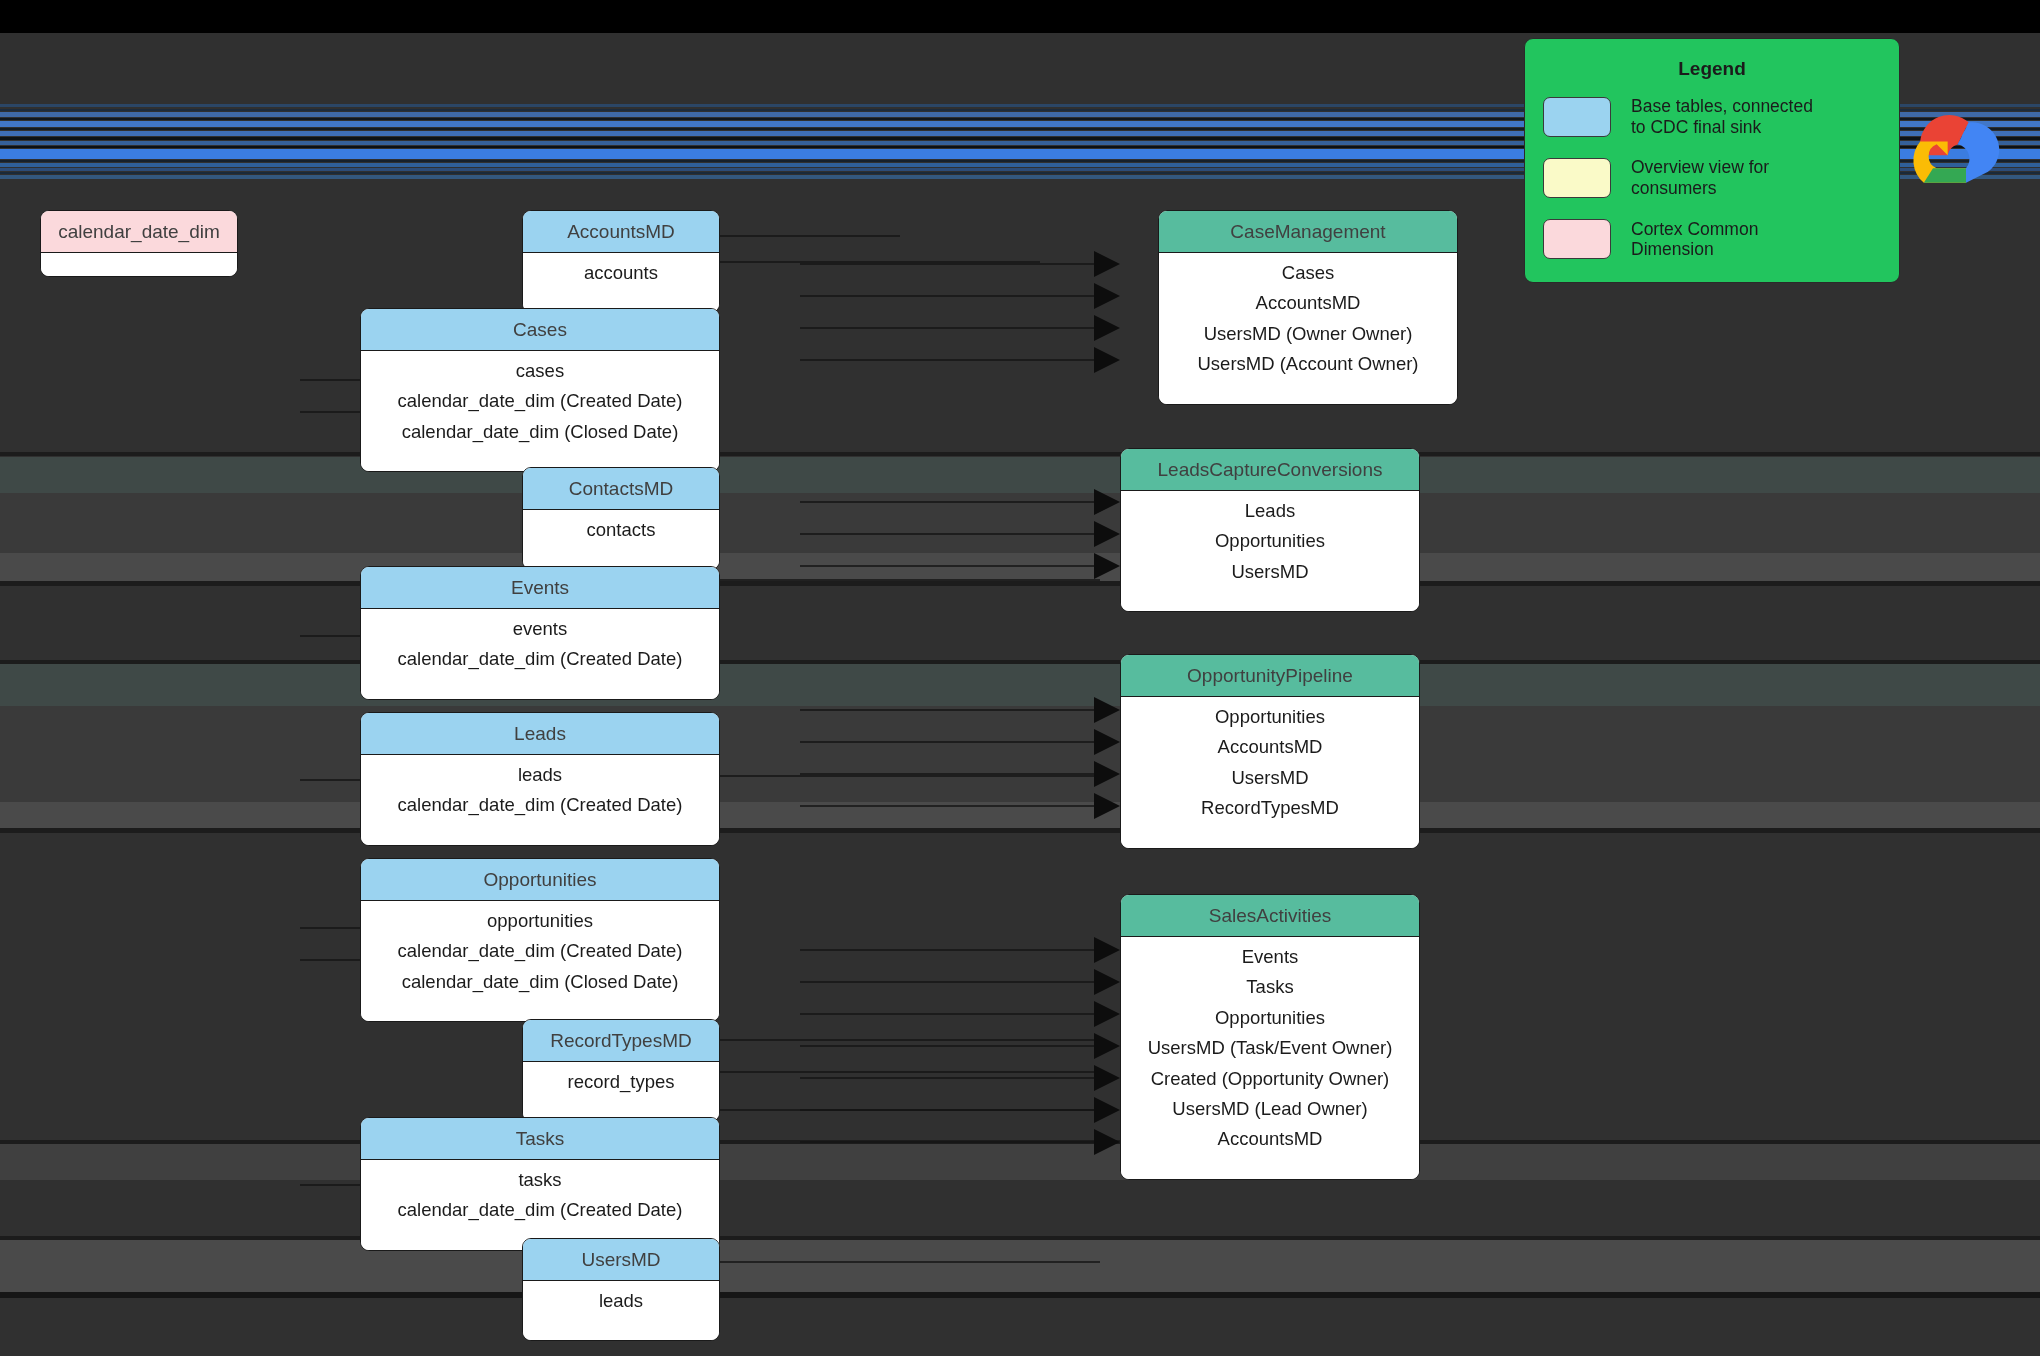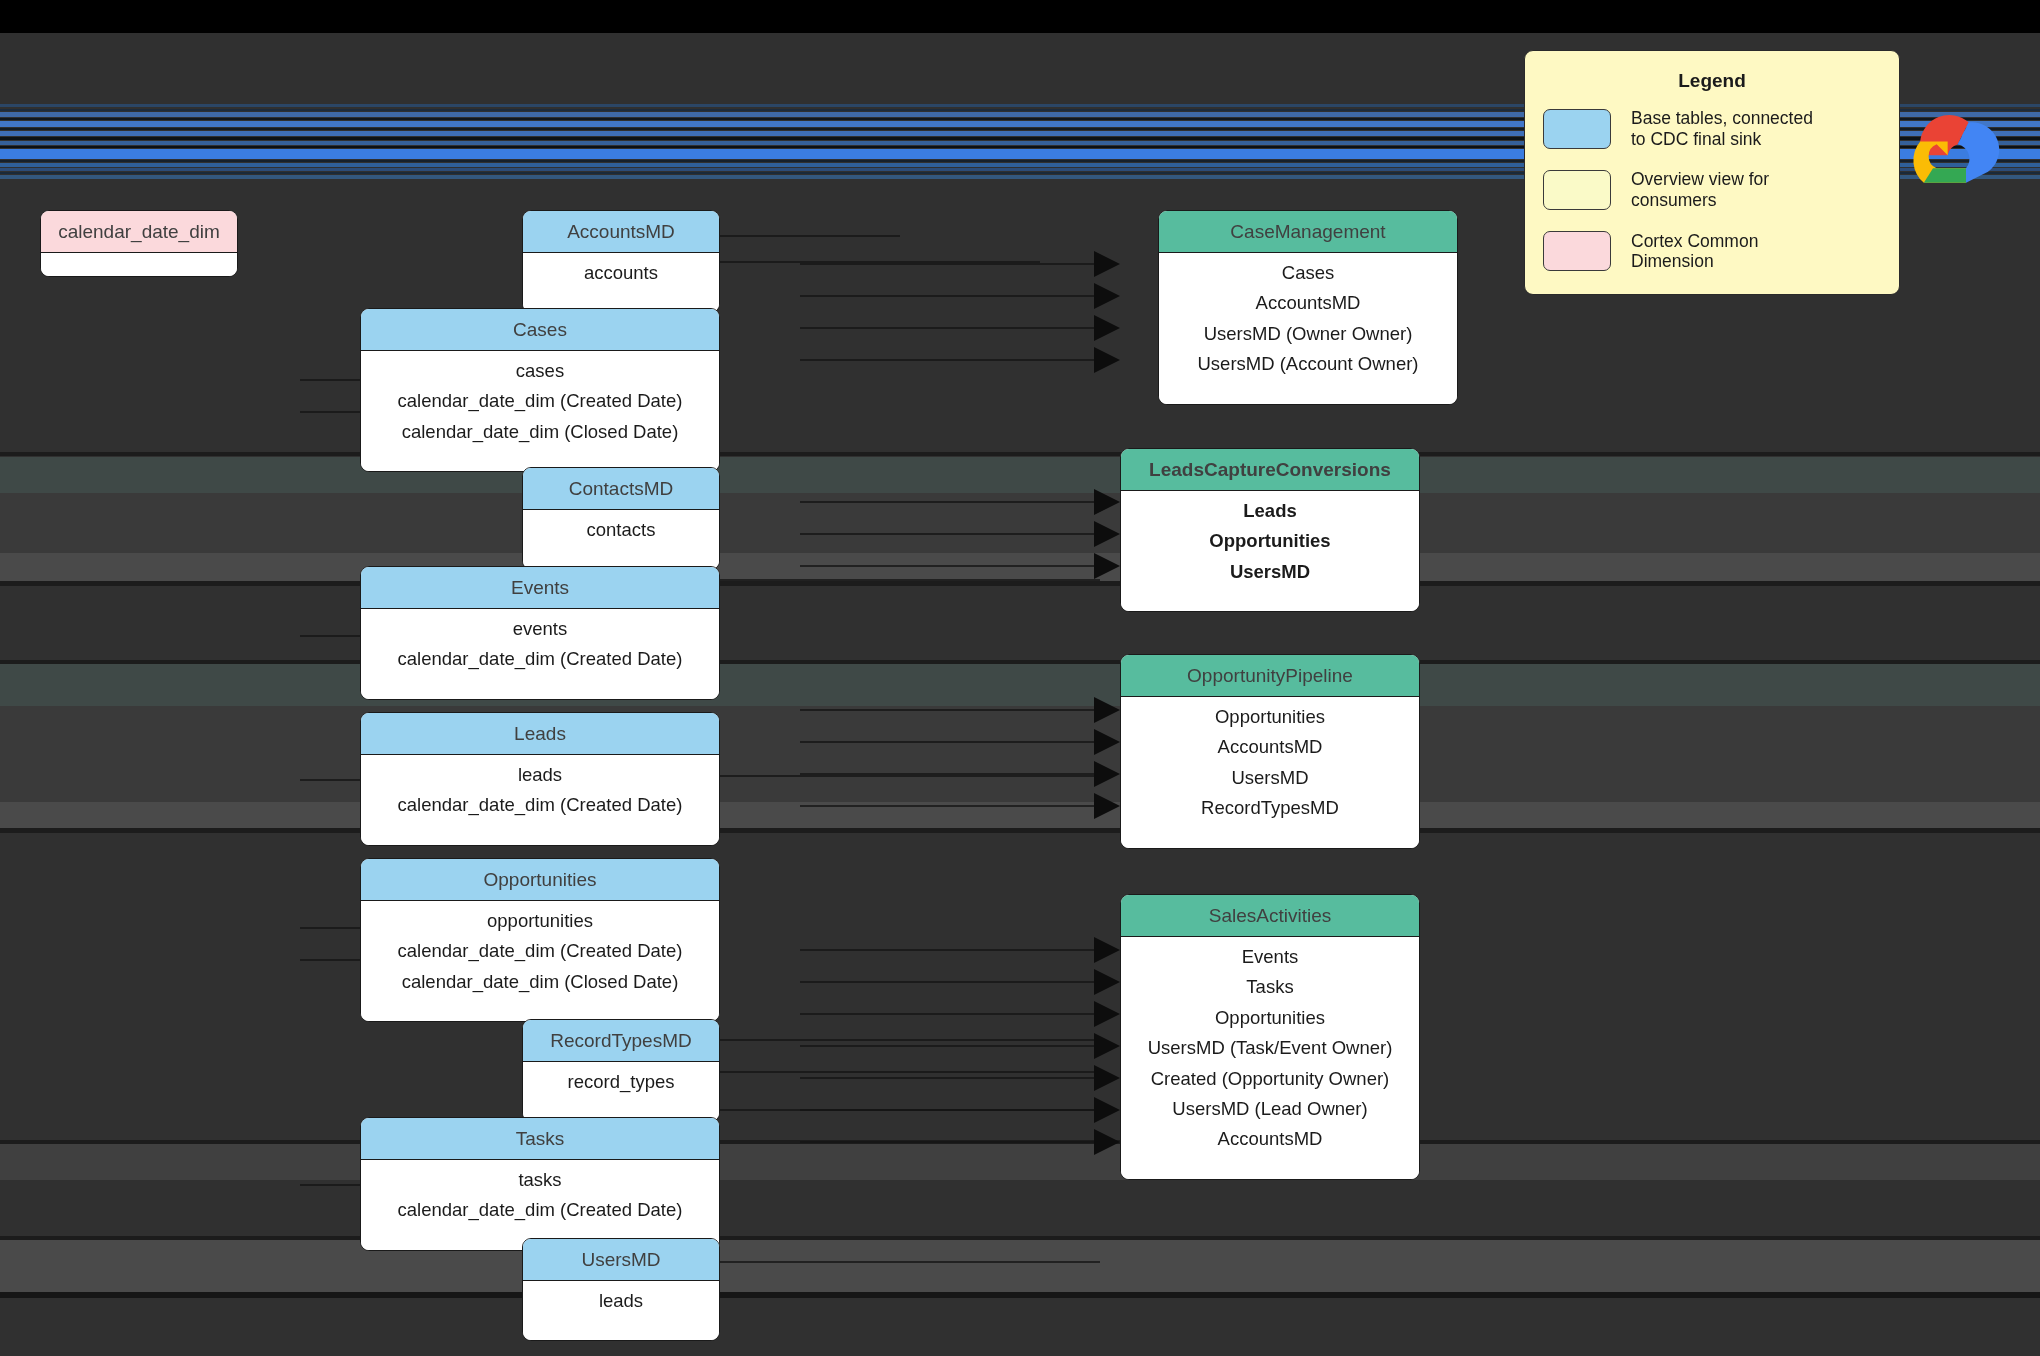--- a/index.html
+++ b/index.html
@@ -56,23 +56,23 @@
   .hdr.base{background:#9BD3F0;}
   .hdr.report{background:#57BC9E;}
   .hdr.dim{background:#FBD9DC;}
 
   
   .edges{position:absolute;left:0;top:0;width:2040px;height:1356px;z-index:10;pointer-events:none;}
 
   
   #legend{
     position:absolute;
-    left:1524px;top:50px;
+    left:1524px;top:38px;
     width:338px;
-    background:#fef9c3;
+    background:#22c55e;
     border:1px solid #2a2a2a;
     border-radius:9px;
     padding:14px 18px 18px;
     z-index:40;
   }
   #legend .legend-title{
     text-align:center;
     font-size:19px;
     font-weight:bold;
     color:#1b1b1b;
@@ -265,21 +265,21 @@
       </div>
       <div class="node" style="left: 1120px; top: 210px; width: 298px; margin-left: 38px;">
         <div class="hdr report">CaseManagement</div>
         <div class="body">
           <div class="row">Cases</div>
           <div class="row">AccountsMD</div>
           <div class="row">UsersMD (Owner Owner)</div>
           <div class="row">UsersMD (Account Owner)</div>
         </div>
       </div>
-      <div class="node" style="left: 1120px; top: 448px; width: 298px; font-weight: bold;">
+      <div class="node" style="left: 1120px; top: 448px; width: 298px;">
         <div class="hdr report">LeadsCaptureConversions</div>
         <div class="body">
           <div class="row">Leads</div>
           <div class="row">Opportunities</div>
           <div class="row">UsersMD</div>
         </div>
       </div>
       <div class="node" style="left: 1120px; top: 654px; width: 298px;">
         <div class="hdr report">OpportunityPipeline</div>
         <div class="body">

